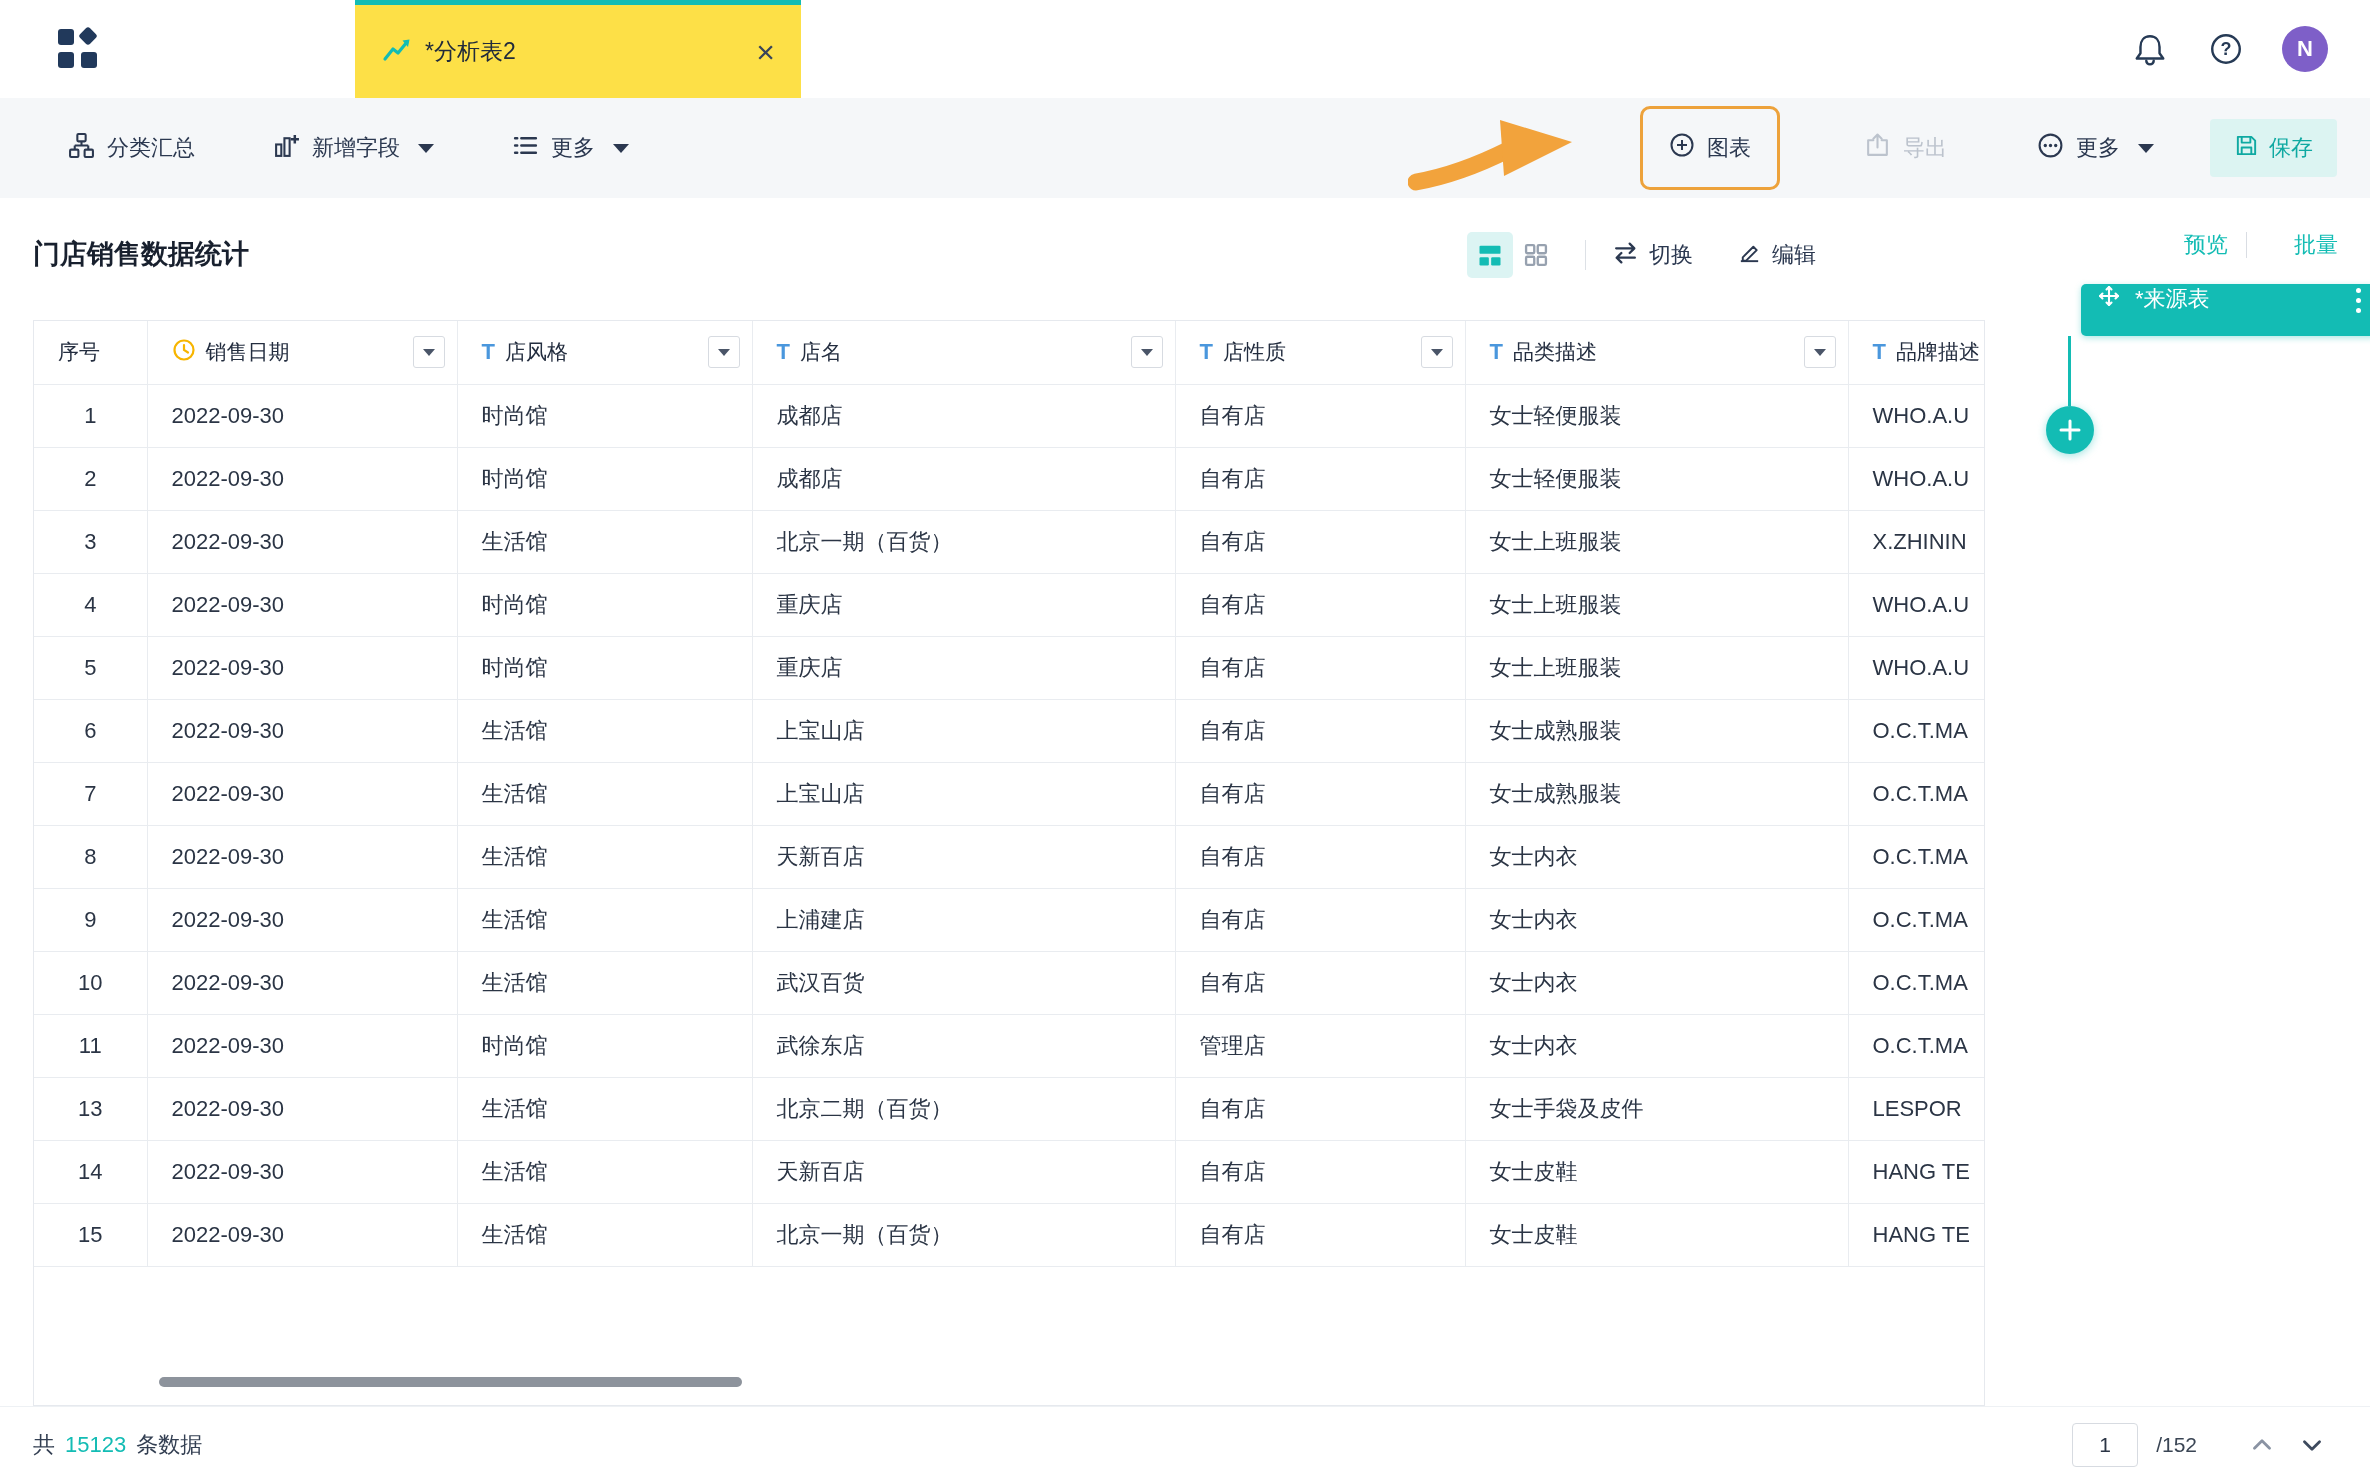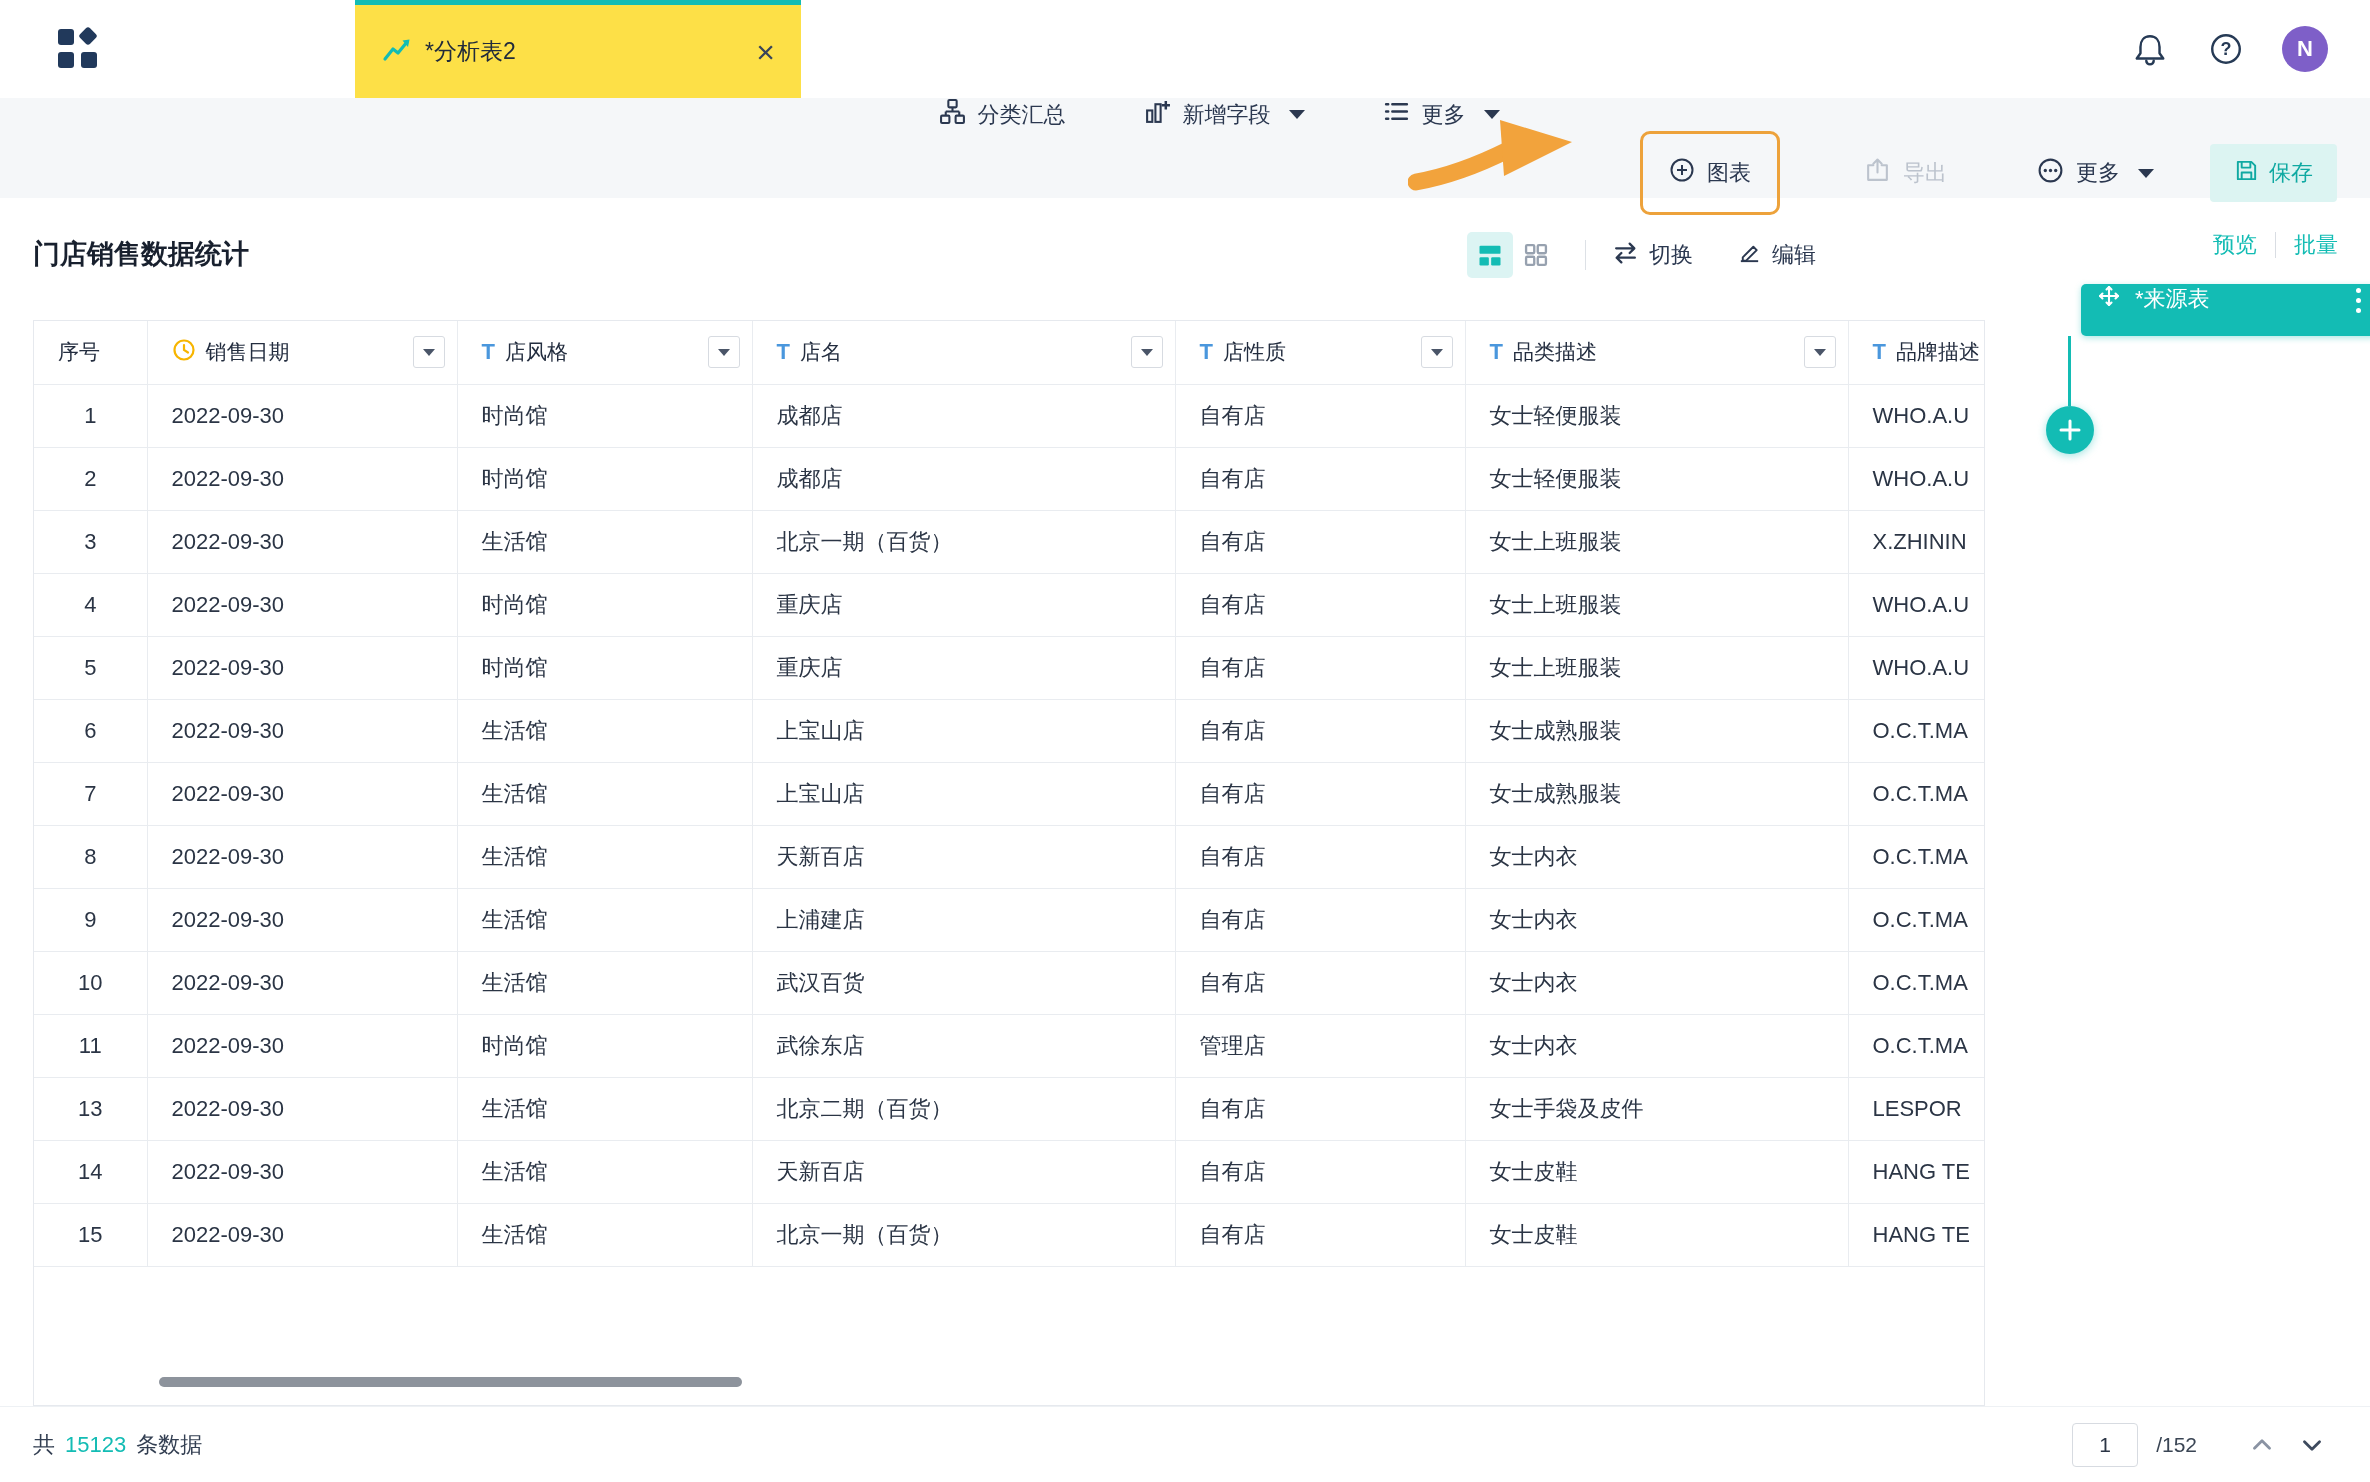--- a/index.html
+++ b/index.html
@@ -14,21 +14,21 @@
        padding:0 26px;cursor:pointer;}
   .tab-label{font-size:23px;color:#212b3b;font-weight:500;margin-left:12px;white-space:nowrap;}
   .tab-close{margin-left:auto;font-size:32px;color:#38445a;line-height:1;cursor:pointer;}
   .top-right{position:absolute;right:42px;top:0;height:98px;display:flex;align-items:center;gap:36px;}
   .icon-btn{width:40px;height:40px;display:flex;align-items:center;justify-content:center;cursor:pointer;}
   .avatar{width:46px;height:46px;border-radius:50%;background:#7e5fc8;color:#fff;display:flex;
           align-items:center;justify-content:center;font-size:22px;font-weight:700;cursor:pointer;}
 
   
   .toolbar{position:absolute;left:0;top:98px;width:2370px;height:100px;background:#f5f7f9;
-           display:flex;align-items:center;flex-direction:column;}
+           display:flex;align-items:center;}
   .tb-left{display:flex;align-items:center;gap:78px;margin-left:68px;}
   .tb-item{display:flex;align-items:center;gap:12px;font-size:22px;color:#2b3850;cursor:pointer;white-space:nowrap;}
   .caret{width:0;height:0;border-left:8px solid transparent;border-right:8px solid transparent;
          border-top:9px solid #2b3850;margin-left:6px;}
   .tb-right{margin-left:auto;margin-right:33px;display:flex;align-items:center;}
   .chart-highlight{border:3px solid #eda23b;border-radius:10px;width:140px;height:84px;display:flex;
                    align-items:center;justify-content:center;box-sizing:border-box;}
   .tb-disabled{color:#bcc3cd !important;cursor:default;}
   .save-btn{display:flex;align-items:center;gap:10px;background:#dcf4f2;color:#0fa9a2;font-size:22px;
             padding:0 24px;height:58px;border-radius:4px;cursor:pointer;margin-left:56px;white-space:nowrap;}
@@ -36,21 +36,21 @@
 
   
   .page-title{position:absolute;left:33px;top:236px;font-size:27px;font-weight:700;color:#18202e;}
   .toggle-group{position:absolute;left:1467px;top:232px;display:flex;align-items:center;}
   .view-btn{width:46px;height:46px;border-radius:5px;display:flex;align-items:center;justify-content:center;cursor:pointer;}
   .view-btn.active{background:#dcf4f3;}
   .vdivider{width:1px;height:30px;background:#dde1e6;margin:0 26px;}
   .tg-item{display:flex;align-items:center;gap:10px;font-size:22px;color:#2b3850;cursor:pointer;margin-right:44px;white-space:nowrap;}
   .links{position:absolute;right:32px;top:230px;display:flex;align-items:center;gap:18px;font-size:22px;color:#13bcb4;}
   .links .sep{width:1px;height:26px;background:#d9dde3;}
-  .link{cursor:pointer;}
+  .link{cursor:pointer;margin-left:29px;}
 
   
   .source-pill{position:absolute;left:2041px;top:284px;width:298px;height:52px;background:#13bcb4;
                border-radius:5px;display:flex;align-items:flex-start;color:#fff;box-sizing:border-box;
                padding:0 14px 0 16px;box-shadow:0 2px 6px rgba(19,188,180,.35);cursor:pointer;margin-left:40px;}
   .pill-label{font-size:22px;font-weight:500;margin-left:14px;}
   .kebab{margin-left:auto;display:flex;flex-direction:column;gap:5px;cursor:pointer;padding:4px;}
   .kebab i{width:5px;height:5px;border-radius:50%;background:#fff;display:block;}
   .connector{position:absolute;left:2068px;top:336px;width:3px;height:70px;background:#13bcb4;}
   .plus-node{position:absolute;left:2046px;top:406px;width:48px;height:48px;border-radius:50%;

